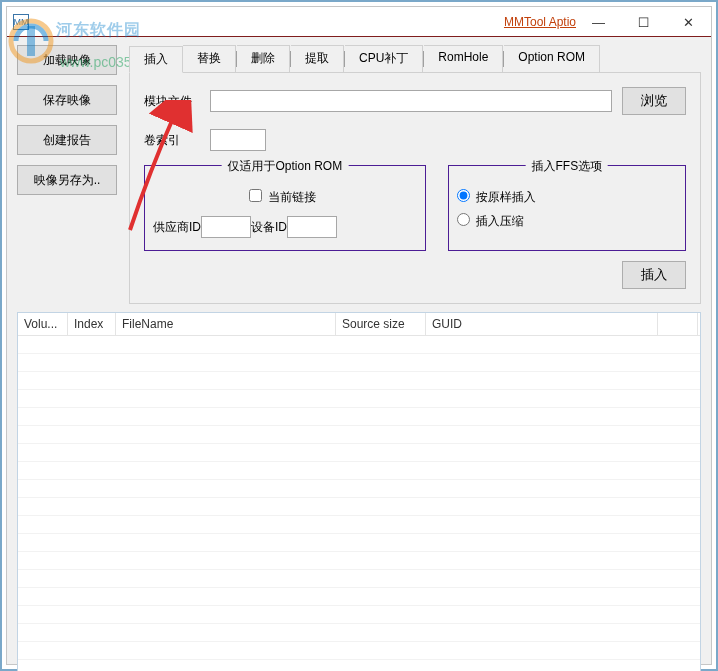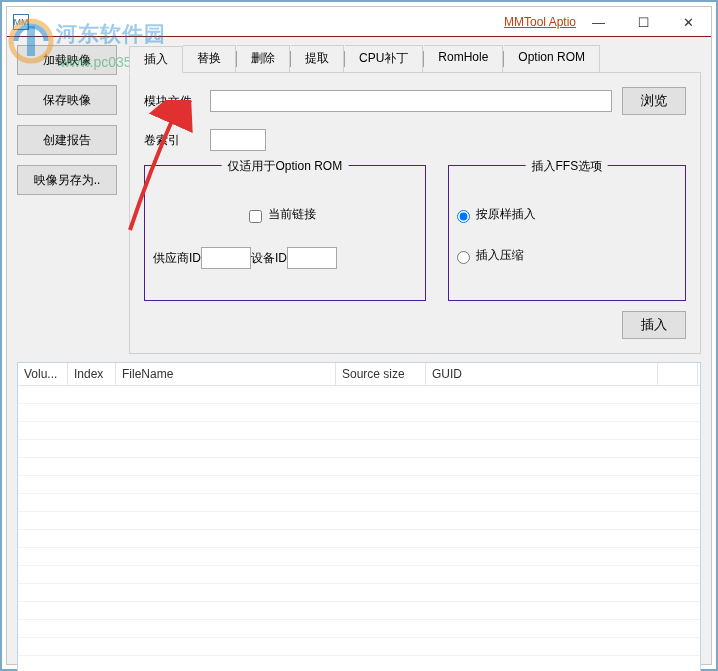--- a/index.html
+++ b/index.html
@@ -156,22 +156,22 @@
 .groupbox.ffs .legend { left: 50%; }
 .lower-groups {
   display: flex;
   gap: 22px;
   align-items: stretch;
   margin-top: 6px;
 }
 .groupbox.optrom { flex: 1.2; }
 .groupbox.ffs { flex: 1; }
 .cb-row, .radio-row {
-  display: flex; align-items: flex-end; gap: 6px;
-  margin: 24px 0;
+  display: flex; align-items: flex-start; gap: 6px;
+  margin: 7px 0;
 }
 .cb-row input, .radio-row input { cursor: pointer; }
 .id-row {
   display: flex; align-items: center; 
   margin-top: 10px;
 }
 .id-row .text-input { width: 50px; }
 .insert-btn {
   width: 64px; height: 28px;
   background: #e1e1e1;
@@ -218,21 +218,21 @@
 }
 
 .watermark-logo {
   position: absolute;
   left: 8px; top: 18px;
   pointer-events: none;
 }
 .watermark-text {
   position: absolute;
   left: 56px; top: 20px;
-  font-size: 21px;
+  font-size: 16px;
   font-weight: bold;
   color: rgba(0,120,200,0.38);
   pointer-events: none;
   letter-spacing: 1px;
   font-family: "Microsoft YaHei", sans-serif;
 }
 .watermark-url {
   position: absolute;
   left: 60px; top: 54px;
   font-size: 14px;

